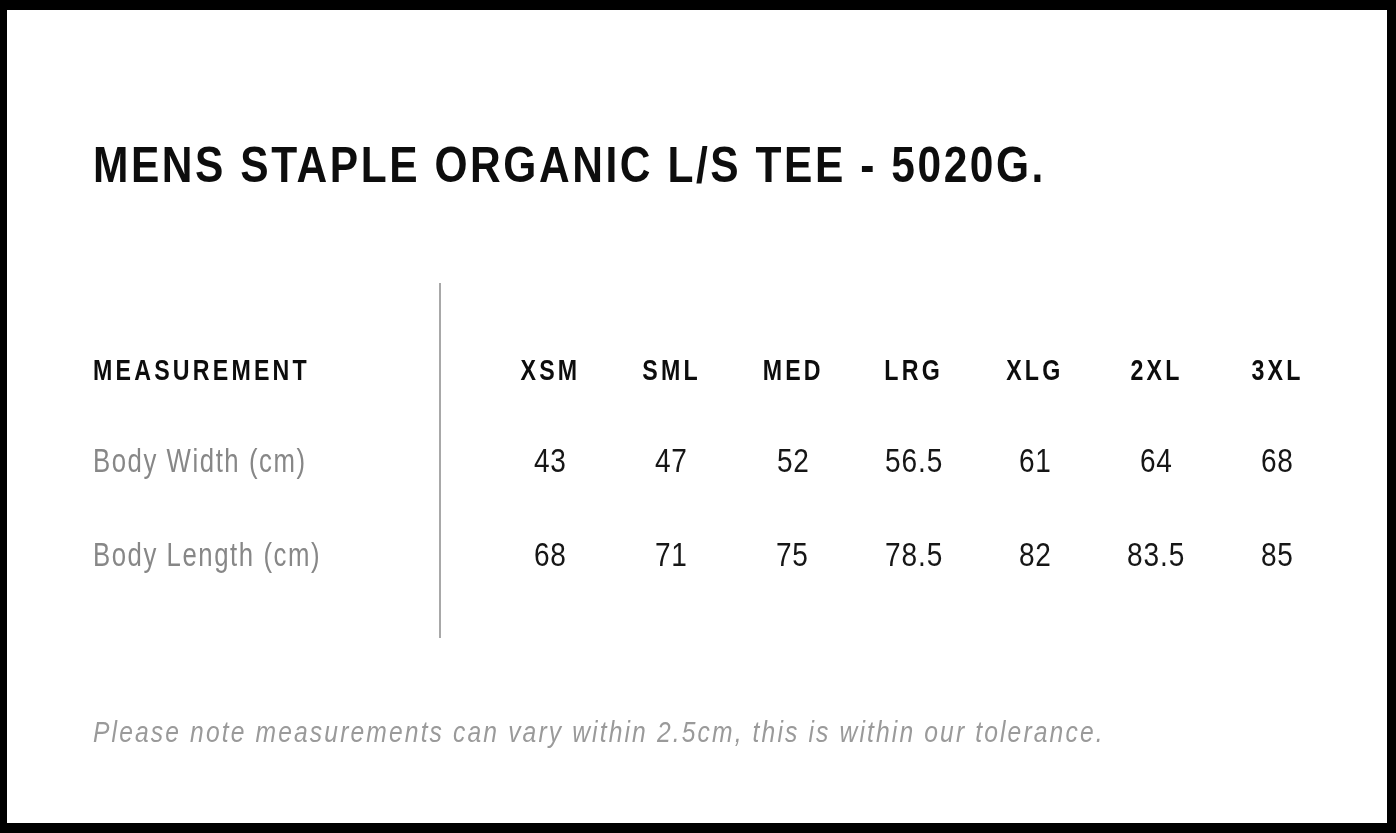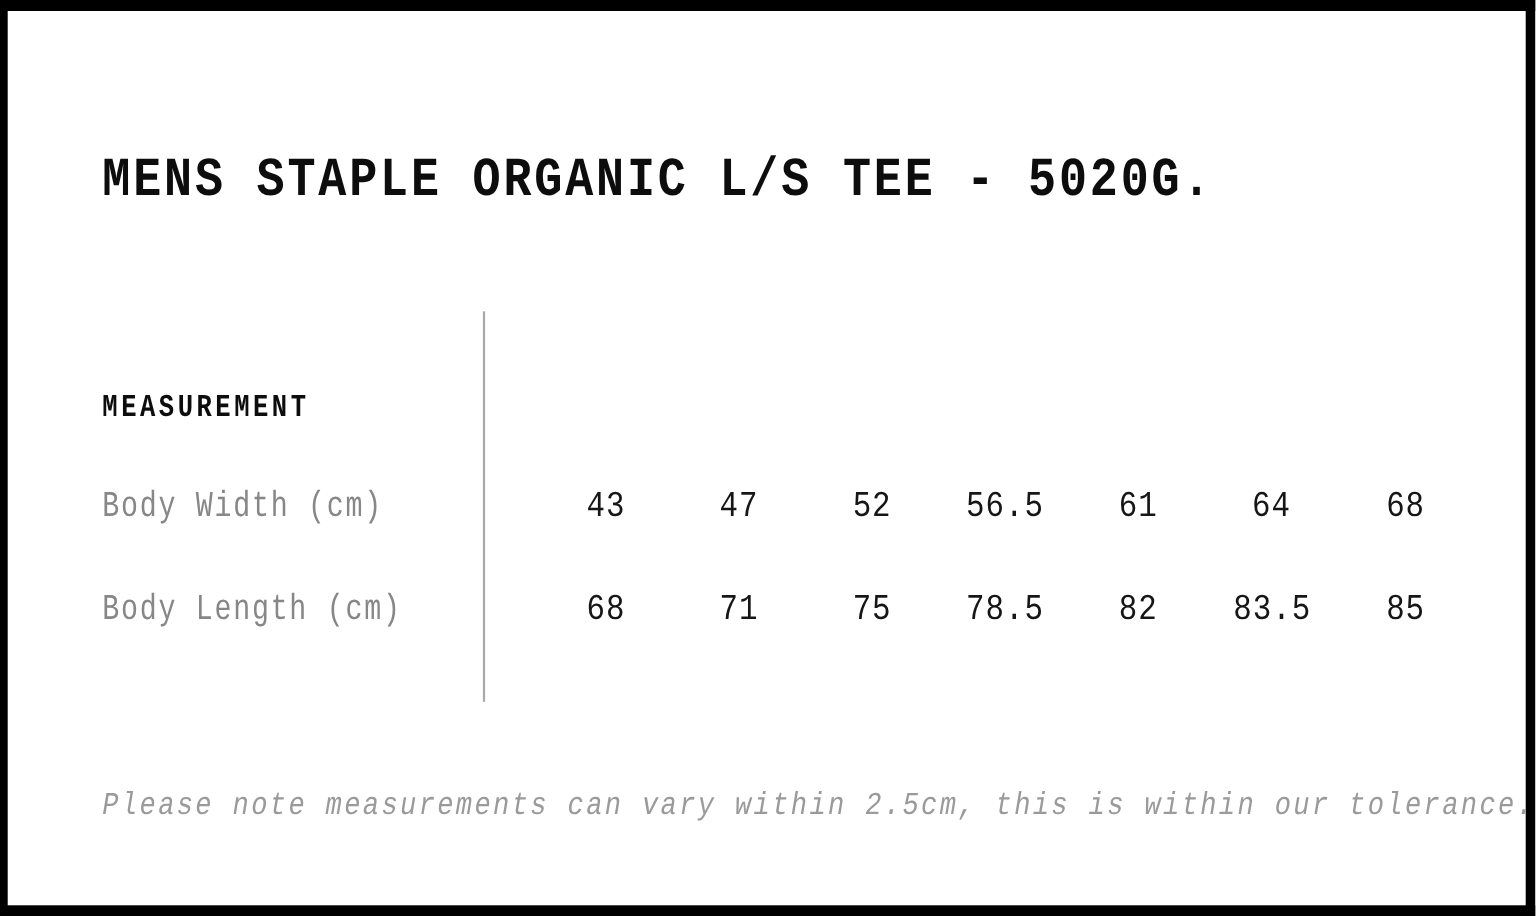--- a/index.html
+++ b/index.html
@@ -6,21 +6,21 @@
     margin: 0;
     padding: 0;
     background: #ffffff;
   }
   .page {
     position: relative;
     width: 1396px;
     height: 833px;
     background: #ffffff;
     overflow: hidden;
-    font-family: Liberation Mono, monospace;
+    font-family: Liberation Sans, sans-serif;
     color: #161616;
   }
   
   .bar { position: absolute; background: #000000; }
   .bar-top    { left: 0; top: 0; width: 1396px; height: 10px; }
   .bar-bottom { left: 0; top: 823px; width: 1396px; height: 10px; }
   .bar-left   { left: 0; top: 0; width: 7px; height: 833px; }
   .bar-right  { left: 1387px; top: 0; width: 9px; height: 833px; }
 
   .title {
@@ -131,20 +131,29 @@
   <div class="bar bar-bottom"></div>
   <div class="bar bar-left"></div>
   <div class="bar bar-right"></div>
 
   <h1 class="title">MENS STAPLE ORGANIC L/S TEE - 5020G.</h1>
 
   <div class="divider"></div>
 
   <div class="measure-header">MEASUREMENT</div>
 
+  <div class="col-row size-header-row">
+    <span class="cell"><span class="tx">XSM</span></span>
+    <span class="cell"><span class="tx">SML</span></span>
+    <span class="cell"><span class="tx">MED</span></span>
+    <span class="cell"><span class="tx">LRG</span></span>
+    <span class="cell"><span class="tx">XLG</span></span>
+    <span class="cell"><span class="tx">2XL</span></span>
+    <span class="cell"><span class="tx">3XL</span></span>
+  </div>
 
   <div class="row-label row-label-1">Body Width (cm)</div>
   <div class="col-row values-row values-row-1">
     <span class="cell"><span class="tx">43</span></span>
     <span class="cell"><span class="tx">47</span></span>
     <span class="cell"><span class="tx">52</span></span>
     <span class="cell"><span class="tx">56.5</span></span>
     <span class="cell"><span class="tx">61</span></span>
     <span class="cell"><span class="tx">64</span></span>
     <span class="cell"><span class="tx">68</span></span>

